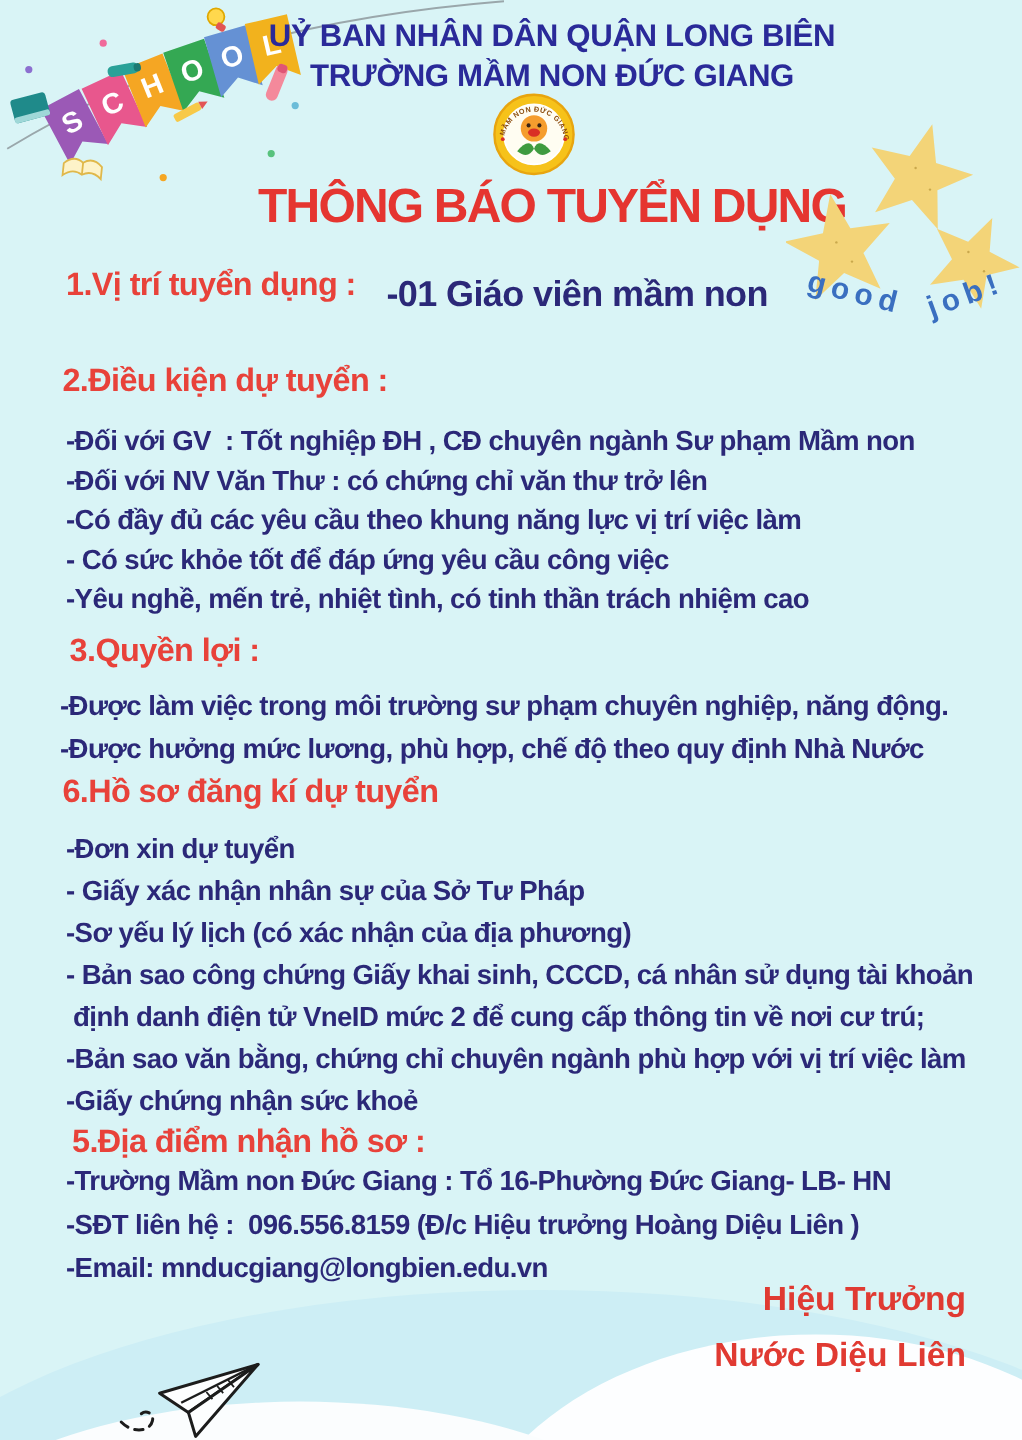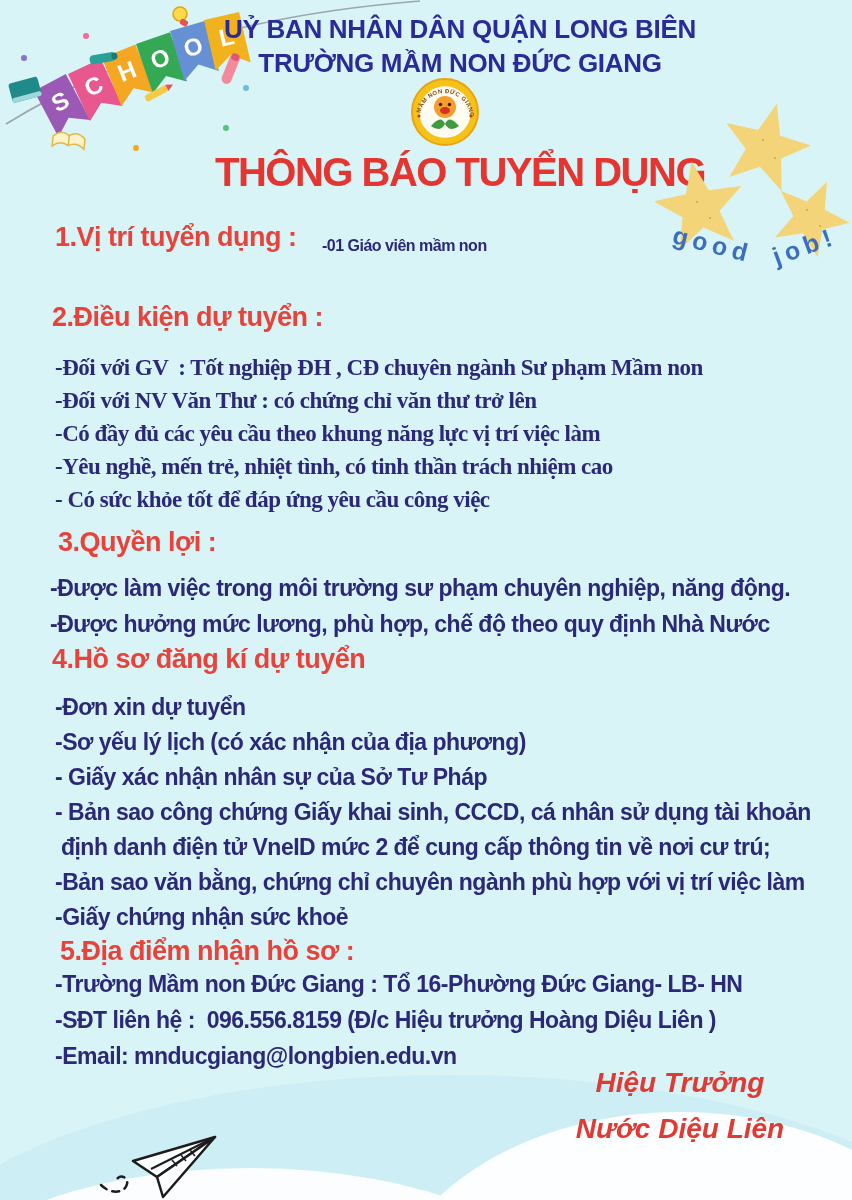--- a/index.html
+++ b/index.html
@@ -13,28 +13,28 @@
   .org-header{left:150px; top:12px; width:620px; text-align:center;
     color:#2a2a99; font-size:26px; line-height:34px; letter-spacing:-0.3px;}
   .org-header div{white-space:pre;}
   
   .main-title{left:120px; top:150px; width:680px; text-align:center;
     color:#e53530; font-size:40px; letter-spacing:-1.5px; white-space:pre;}
   
   .sec-heading{color:#e8423a; font-size:27px; letter-spacing:-0.5px; white-space:pre;}
   .body-lines{color:#2b2878; font-size:23px; letter-spacing:-0.5px;}
   .body-lines div{white-space:pre;}
-  .s1-items{left:322px; top:224px; line-height:44px; font-size:16px;}
-  .s2-lines{left:55px; top:351px; line-height:33px;font-family:Liberation Serif, serif;}
+  .s1-items{left:322px; top:224px; line-height:44px; font-size:30px;}
+  .s2-lines{left:55px; top:351px; line-height:33px;}
   .s3-lines{left:50px; top:570px; line-height:36px;}
   .s4-lines{left:55px; top:690px; line-height:35px;}
   .s5-lines{left:55px; top:966px; line-height:36px;}
   
-  .signature{left:555px; top:1060px; width:250px; text-align:center;
-    color:#e03a32; font-size:28px; line-height:46px; z-index:6;font-style:italic;}
+  .signature{left:555px; top:1060px; width:250px; text-align:right;
+    color:#e03a32; font-size:28px; line-height:46px; z-index:6;}
   
   .goodjob{left:672px; top:230px; width:190px; color:#3a6fc0; font-size:25px;
     letter-spacing:5px; z-index:3;}
   .goodjob .w1{display:inline-block; transform:rotate(14deg);}
   .goodjob .w2{display:inline-block; transform:rotate(-20deg) translateY(2px); margin-left:6px;}
   
   .dome{position:absolute; border-radius:50%;}
   .bg-dome{left:-100px; top:1075px; width:1100px; height:420px; background:#cdeef5; z-index:1;}
   .cloud-left{left:-70px; top:1168px; width:640px; height:280px; background:#fbfdfe; z-index:2;}
   .cloud-center{left:380px; top:1112px; width:600px; height:420px; background:#fdfeff; z-index:2;}
@@ -163,35 +163,35 @@
   <div class="abs sec-heading" style="left:55px; top:222px;">1.Vị trí tuyển dụng :</div>
   <div class="abs body-lines s1-items">
     <div>-01 Giáo viên mầm non</div>
   </div>
 
   <div class="abs sec-heading" style="left:52px; top:302px;">2.Điều kiện dự tuyển :</div>
   <div class="abs body-lines s2-lines">
     <div>-Đối với GV  : Tốt nghiệp ĐH , CĐ chuyên ngành Sư phạm Mầm non</div>
     <div>-Đối với NV Văn Thư : có chứng chỉ văn thư trở lên</div>
     <div>-Có đầy đủ các yêu cầu theo khung năng lực vị trí việc làm</div>
+    <div>- Có sức khỏe tốt để đáp ứng yêu cầu công việc</div>
     <div>-Yêu nghề, mến trẻ, nhiệt tình, có tinh thần trách nhiệm cao</div>
-    <div>- Có sức khỏe tốt để đáp ứng yêu cầu công việc</div>
   </div>
 
   <div class="abs sec-heading" style="left:58px; top:527px;">3.Quyền lợi :</div>
   <div class="abs body-lines s3-lines">
     <div>-Được làm việc trong môi trường sư phạm chuyên nghiệp, năng động.</div>
     <div>-Được hưởng mức lương, phù hợp, chế độ theo quy định Nhà Nước</div>
   </div>
 
-  <div class="abs sec-heading" style="left:52px; top:644px;">4.Hồ sơ đăng kí dự tuyển</div>
+  <div class="abs sec-heading" style="left:52px; top:644px;">6.Hồ sơ đăng kí dự tuyển</div>
   <div class="abs body-lines s4-lines">
     <div>-Đơn xin dự tuyển</div>
+    <div>- Giấy xác nhận nhân sự của Sở Tư Pháp</div>
     <div>-Sơ yếu lý lịch (có xác nhận của địa phương)</div>
-    <div>- Giấy xác nhận nhân sự của Sở Tư Pháp</div>
     <div>- Bản sao công chứng Giấy khai sinh, CCCD, cá nhân sử dụng tài khoản</div>
     <div> định danh điện tử VneID mức 2 để cung cấp thông tin về nơi cư trú;</div>
     <div>-Bản sao văn bằng, chứng chỉ chuyên ngành phù hợp với vị trí việc làm</div>
     <div>-Giấy chứng nhận sức khoẻ</div>
   </div>
 
   <div class="abs sec-heading" style="left:60px; top:936px;text-align:right;">5.Địa điểm nhận hồ sơ :</div>
   <div class="abs body-lines s5-lines">
     <div>-Trường Mầm non Đức Giang : Tổ 16-Phường Đức Giang- LB- HN</div>
     <div>-SĐT liên hệ :  096.556.8159 (Đ/c Hiệu trưởng Hoàng Diệu Liên )</div>

